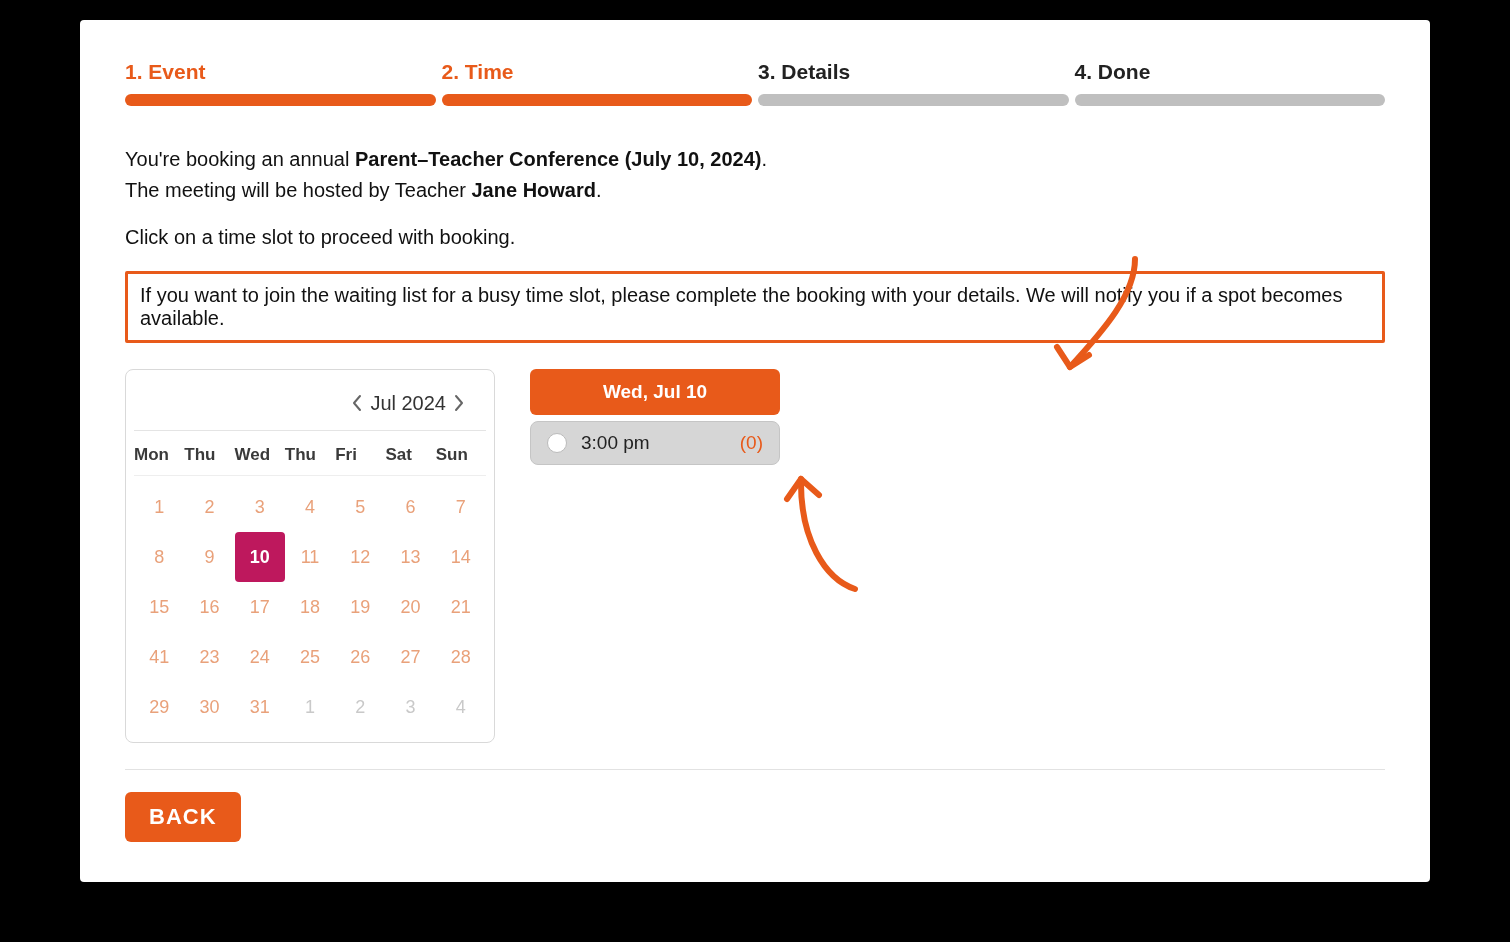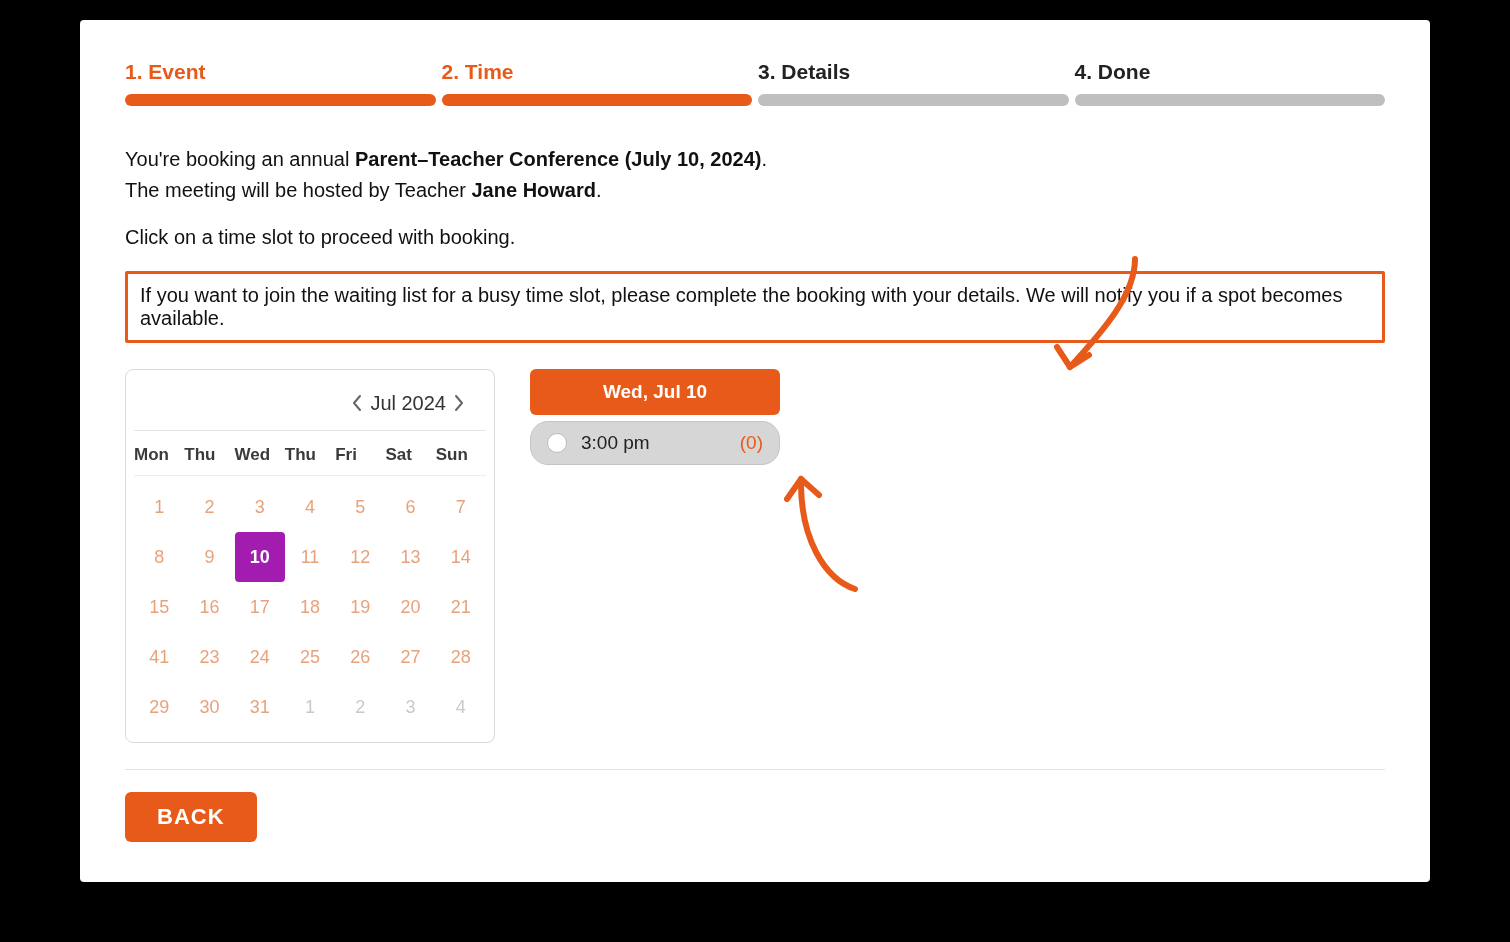--- a/index.html
+++ b/index.html
@@ -119,21 +119,21 @@
     display: flex;
     align-items: center;
     justify-content: center;
     font-size: 18px;
     color: #e9a17a;
     cursor: pointer;
     border-radius: 4px;
   }
   .cal-cell.other { color: #c9c9c9; cursor: default; }
   .cal-cell.selected {
-    background: #a21caf;
+    background: #be185d;
     color: #fff;
     font-weight: 600;
   }
   
   .slots {
     width: 250px;
   }
   .slot-day {
     background: #e85a1a;
     color: #fff;
@@ -141,21 +141,21 @@
     font-size: 19px;
     text-align: center;
     height: 46px;
     line-height: 46px;
     border-radius: 6px;
     margin-bottom: 6px;
   }
   .slot-row {
     background: #d6d6d6;
     border: 1px solid #c5c5c5;
-    border-radius: 18px;
+    border-radius: 8px;
     padding: 10px 16px;
     display: flex;
     align-items: center;
     gap: 14px;
     cursor: pointer;
     position: relative;
   }
   .slot-radio {
     width: 20px; height: 20px;
     border-radius: 50%;
@@ -188,21 +188,21 @@
   .footer {
     margin-top: 22px;
   }
   .back-btn {
     background: #e85a1a;
     color: #fff;
     border: none;
     font-size: 22px;
     font-weight: 700;
     letter-spacing: 1px;
-    padding: 12px 32px;
+    padding: 12px 24px;
     border-radius: 6px;
     cursor: pointer;
   }
 </style>
 </head>
 <body>
 
 <div class="page">
 
   <div class="steps" id="steps-container">

